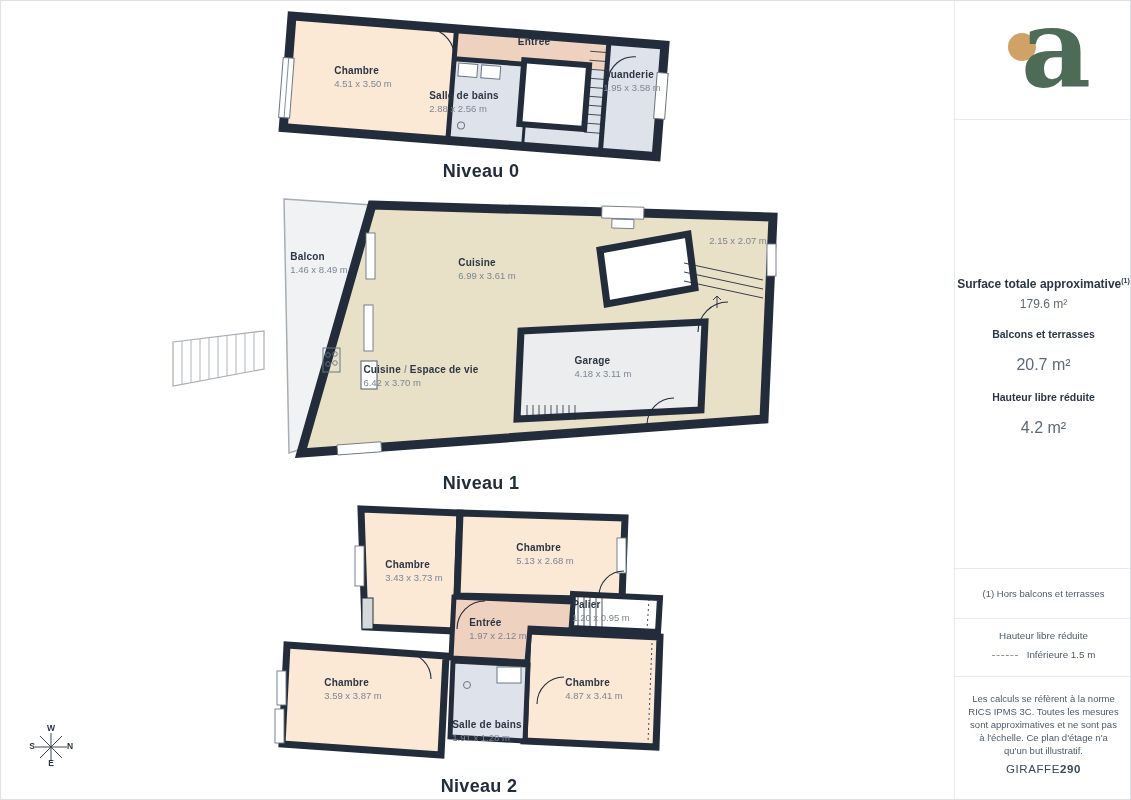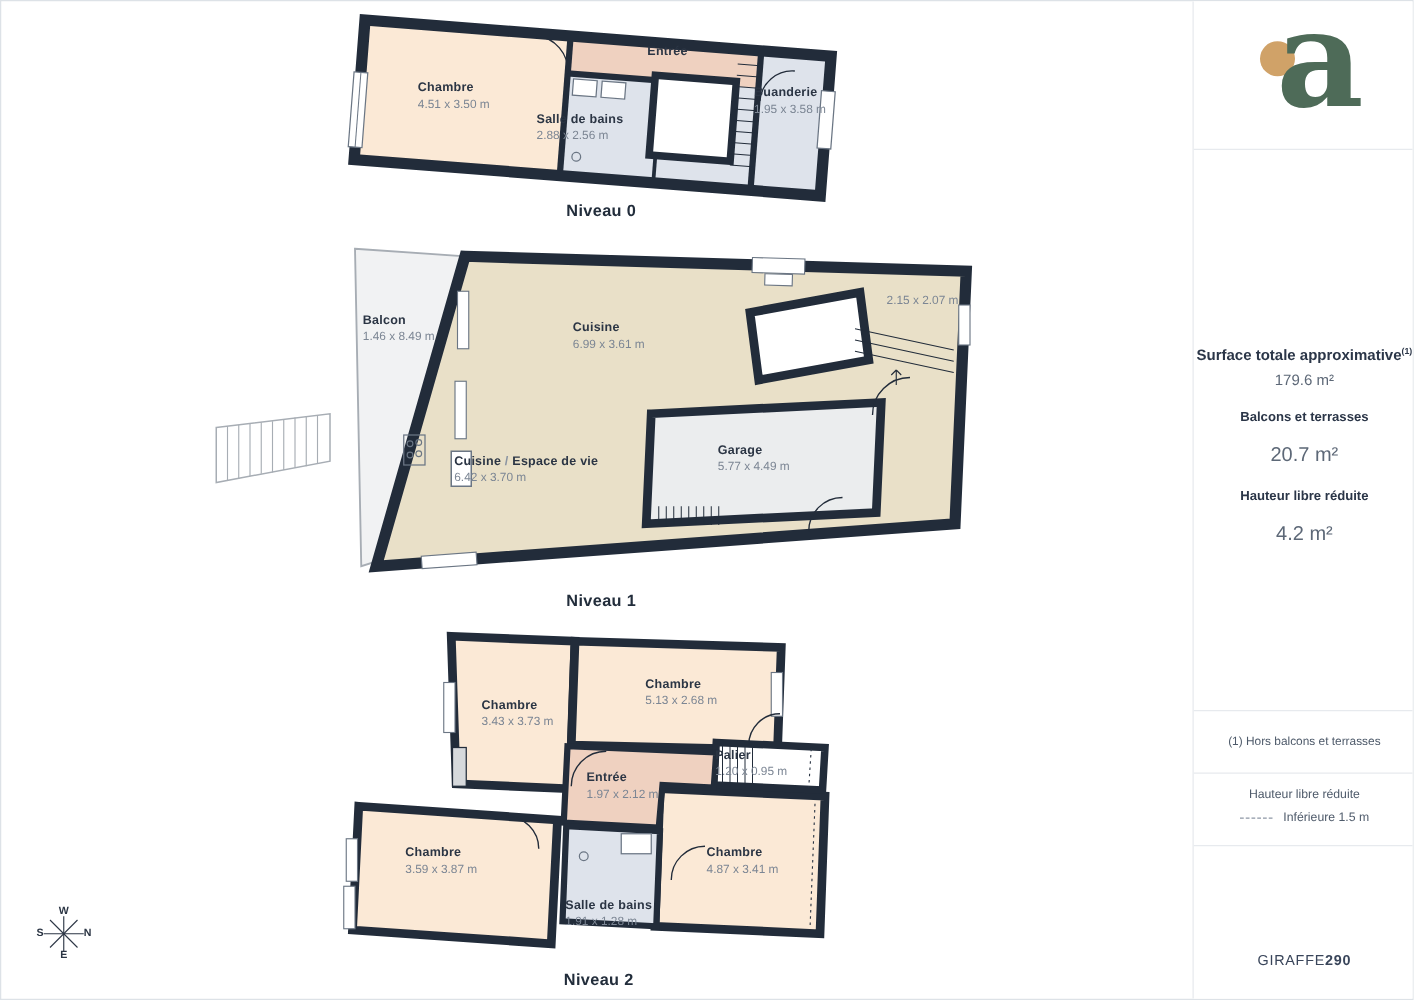--- a/index.html
+++ b/index.html
@@ -6,21 +6,21 @@
   .page{position:relative;width:1131px;height:800px;background:#ffffff;
         border:1px solid #dde2e7;box-sizing:border-box;overflow:hidden;
         font-family:"Liberation Sans", sans-serif;}
   svg{position:absolute;left:0;top:0;}
   
   .rlabel{position:absolute;transform:translateX(-50%);text-align:left;white-space:nowrap;z-index:5;}
   .rname{display:block;font-weight:bold;font-size:10px;letter-spacing:.2px;color:#2b3544;line-height:12px;}
   .rslash{color:#8a94a2;font-weight:bold;}
   .rdim{display:block;font-size:9.5px;color:#7c8694;line-height:12px;margin-top:1px;}
   .floor-title{position:absolute;transform:translateX(-50%);font-weight:bold;
-               font-size:13px;color:#222d3b;z-index:5;letter-spacing:.3px;}
+               font-size:18px;color:#222d3b;z-index:5;letter-spacing:.3px;}
   
   .cletter{position:absolute;transform:translateX(-50%);font-size:8.5px;font-weight:bold;color:#2b3544;z-index:5;}
   
   .sidebar{position:absolute;left:953px;top:0;width:177px;height:798px;background:#fff;
            border-left:1px solid #e7eaee;z-index:6;}
   .logo-box{position:absolute;left:0;top:0;width:100%;height:118px;border-bottom:1px solid #e7eaee;}
   .logo-dot{position:absolute;left:53px;top:32px;width:28px;height:28px;border-radius:50%;background:#d0a268;}
   .logo-a{position:absolute;left:66px;top:-7px;font-family:"DejaVu Serif", serif;font-weight:bold;
           font-size:108px;line-height:1;color:#4e6b58;}
   .surface-block{position:absolute;left:0;top:276px;width:100%;text-align:center;color:#2b3648;}
@@ -154,21 +154,21 @@
   </div>
   <div class="rlabel" style="left:737px;top:233px">
     <span class="rdim">2.15 x 2.07 m</span>
   </div>
   <div class="rlabel" style="left:420px;top:363px">
     <span class="rname"><span>Cuisine</span><span class="rslash"> / </span><span>Espace de vie</span></span>
     <span class="rdim">6.42 x 3.70 m</span>
   </div>
   <div class="rlabel" style="left:602px;top:354px">
     <span class="rname">Garage</span>
-    <span class="rdim">5.77 x 4.49 m</span>
+    <span class="rdim">4.18 x 3.11 m</span>
   </div>
   <div class="floor-title" style="left:480px;top:472px">Niveau 1</div>
 
   <div class="rlabel" style="left:413px;top:558px">
     <span class="rname">Chambre</span>
     <span class="rdim">3.43 x 3.73 m</span>
   </div>
   <div class="rlabel" style="left:544px;top:541px">
     <span class="rname">Chambre</span>
     <span class="rdim">5.13 x 2.68 m</span>
@@ -220,15 +220,16 @@
     <div class="sb-divider" style="top:617px"></div>
 
     <div class="legend">
       <div>Hauteur libre réduite</div>
       <div class="legend-row">
         <span class="dash-sample"></span><span>Inférieure 1.5 m</span>
       </div>
     </div>
     <div class="sb-divider" style="top:675px"></div>
 
+    <div class="disclaimer">Les calculs se réfèrent à la norme RICS IPMS 3C. Toutes les mesures sont approximatives et ne sont pas à l'échelle. Ce plan d'étage n'a qu'un but illustratif.</div>
     <div class="brand"><span>GIRAFFE</span><b>290</b></div>
   </aside>
 </div>
 
 </body></html>

